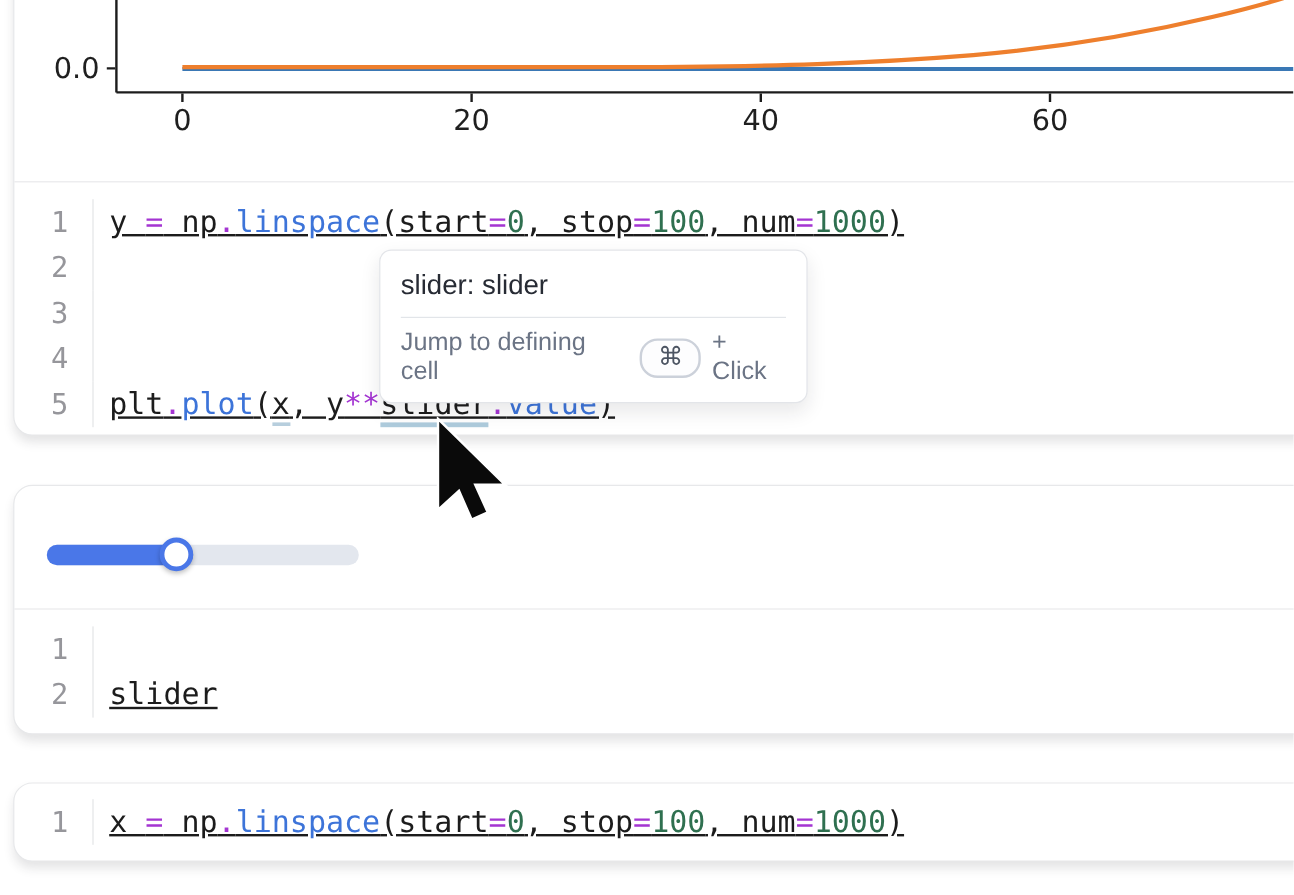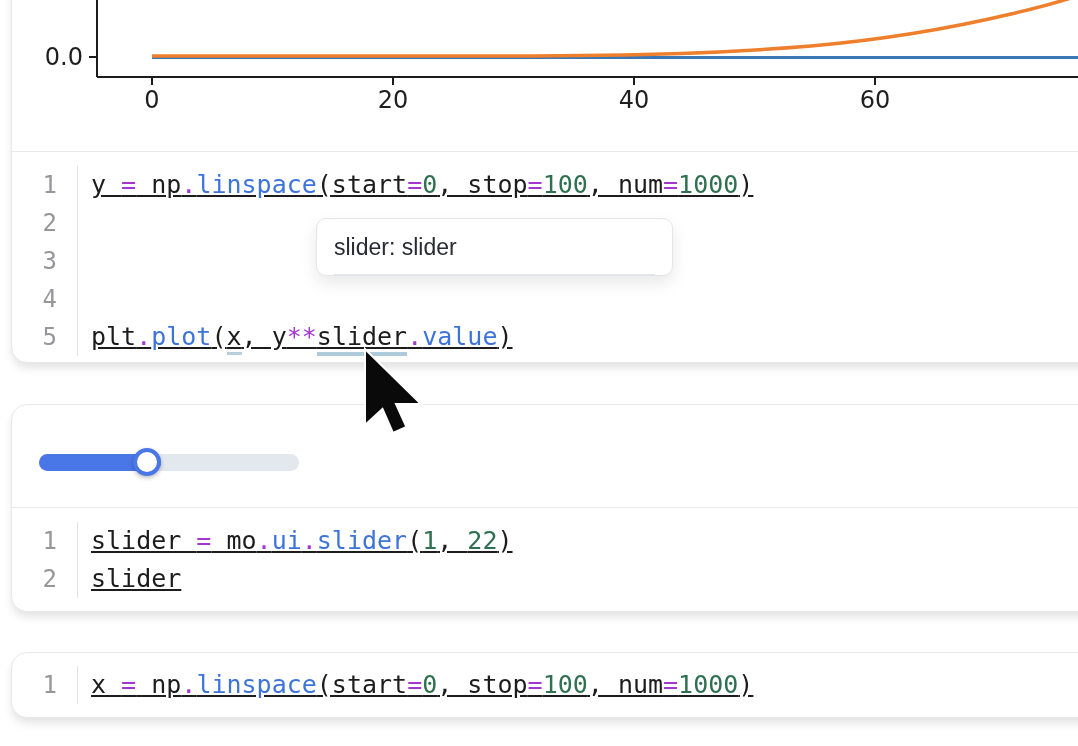--- a/index.html
+++ b/index.html
@@ -48,21 +48,21 @@
   .slider-wrap{position:absolute;left:27px;top:44px;width:260px;height:28px;}
   .slider-track{position:absolute;left:0;top:5px;width:260px;height:17px;border-radius:9px;background:#e3e7ee;}
   .slider-fill{position:absolute;left:0;top:5px;width:122px;height:17px;border-radius:9px;background:#4a77e8;}
   .slider-handle{
     position:absolute;left:94px;top:-1px;width:28px;height:28px;border-radius:50%;
     background:#ffffff;border:4px solid #4a77e8;box-sizing:border-box;
     box-shadow:0 2px 4px rgba(0,0,0,0.25);
   }
   
   .tooltip{
-    position:absolute;left:316px;top:218px;width:357px;box-sizing:border-box;z-index:5;
+    position:absolute;left:316px;top:208px;width:357px;box-sizing:border-box;z-index:5;
     background:#ffffff;border:1.5px solid #e3e5e9;border-radius:10px;
     box-shadow:0 7px 16px rgba(30,30,40,0.10);
   }
   .tooltip-title{padding:15px 17px 13px 17px;font-size:23px;color:#272b34;}
   .tooltip-divider{border-top:1.5px solid #e2e5e9;margin:0 17px;}
   .tooltip-action{display:flex;align-items:center;padding:9px 17px 13px 17px;font-size:21px;color:#6b7485;}
   .kbd-pill{
     display:inline-flex;align-items:center;justify-content:center;
     margin:0 9px 0 14px;padding:1px 13px 3px 13px;
     border:2px solid #ccd1da;border-radius:15px;background:#fdfdfe;
@@ -117,38 +117,44 @@
       <line x1="864" y1="78" x2="864" y2="85" stroke="#1c1c1c" stroke-width="2"></line>
       <text x="864" y="108" text-anchor="middle" font-family="&quot;DejaVu Sans&quot;, sans-serif" font-size="24" fill="#1f1f1f">60</text>
       <line x1="78" y1="57" x2="85" y2="57" stroke="#1c1c1c" stroke-width="2"></line>
       <text x="72" y="65" text-anchor="end" font-family="&quot;DejaVu Sans&quot;, sans-serif" font-size="24" fill="#1f1f1f">0.0</text>
     </g>
 </svg>
 
 <div class="tooltip">
   <div class="tooltip-title">slider: slider</div>
   <div class="tooltip-divider"></div>
+  <div class="tooltip-action">
+    <span>Jump to defining cell</span>
+    <span class="kbd-pill">
+      <span>⌘</span>
+    </span>
+    <span>+ Click</span>
+  </div>
 </div>
 
 <svg id="cursor" width="62" height="90" viewBox="0 0 62 90">
   <polygon points="2,2 2,78 19.5,62 30,86 43.5,80 33,57 58,57" fill="#0a0a0a" stroke="#ffffff" stroke-width="2"></polygon>
 </svg>
 
 <div class="cell" id="cell-2">
   <div class="output-area">
     <div class="slider-wrap">
       <div class="slider-track"></div>
       <div class="slider-fill"></div>
       <div class="slider-handle"></div>
     </div>
   </div>
   <div class="editor">
       <div class="line">
         <span class="ln">1</span>
-        <span class="code"><span class="tk-p">slider </span><span class="tk-o">=</span><span class="tk-p"> mo</span><span class="tk-o">.</span><span class="tk-f">ui</span><span class="tk-o">.</span><span class="tk-f">slider</span><span class="tk-p">(</span><span class="tk-n">1</span><span class="tk-p">, </span><span class="tk-n">22</span><span class="tk-p">)</span></span>
       </div>
       <div class="line">
         <span class="ln">2</span>
         <span class="code"><span class="tk-p">slider</span></span>
       </div>
     </div>
 </div>
 
 <div class="cell" id="cell-3">
   <div class="editor">

